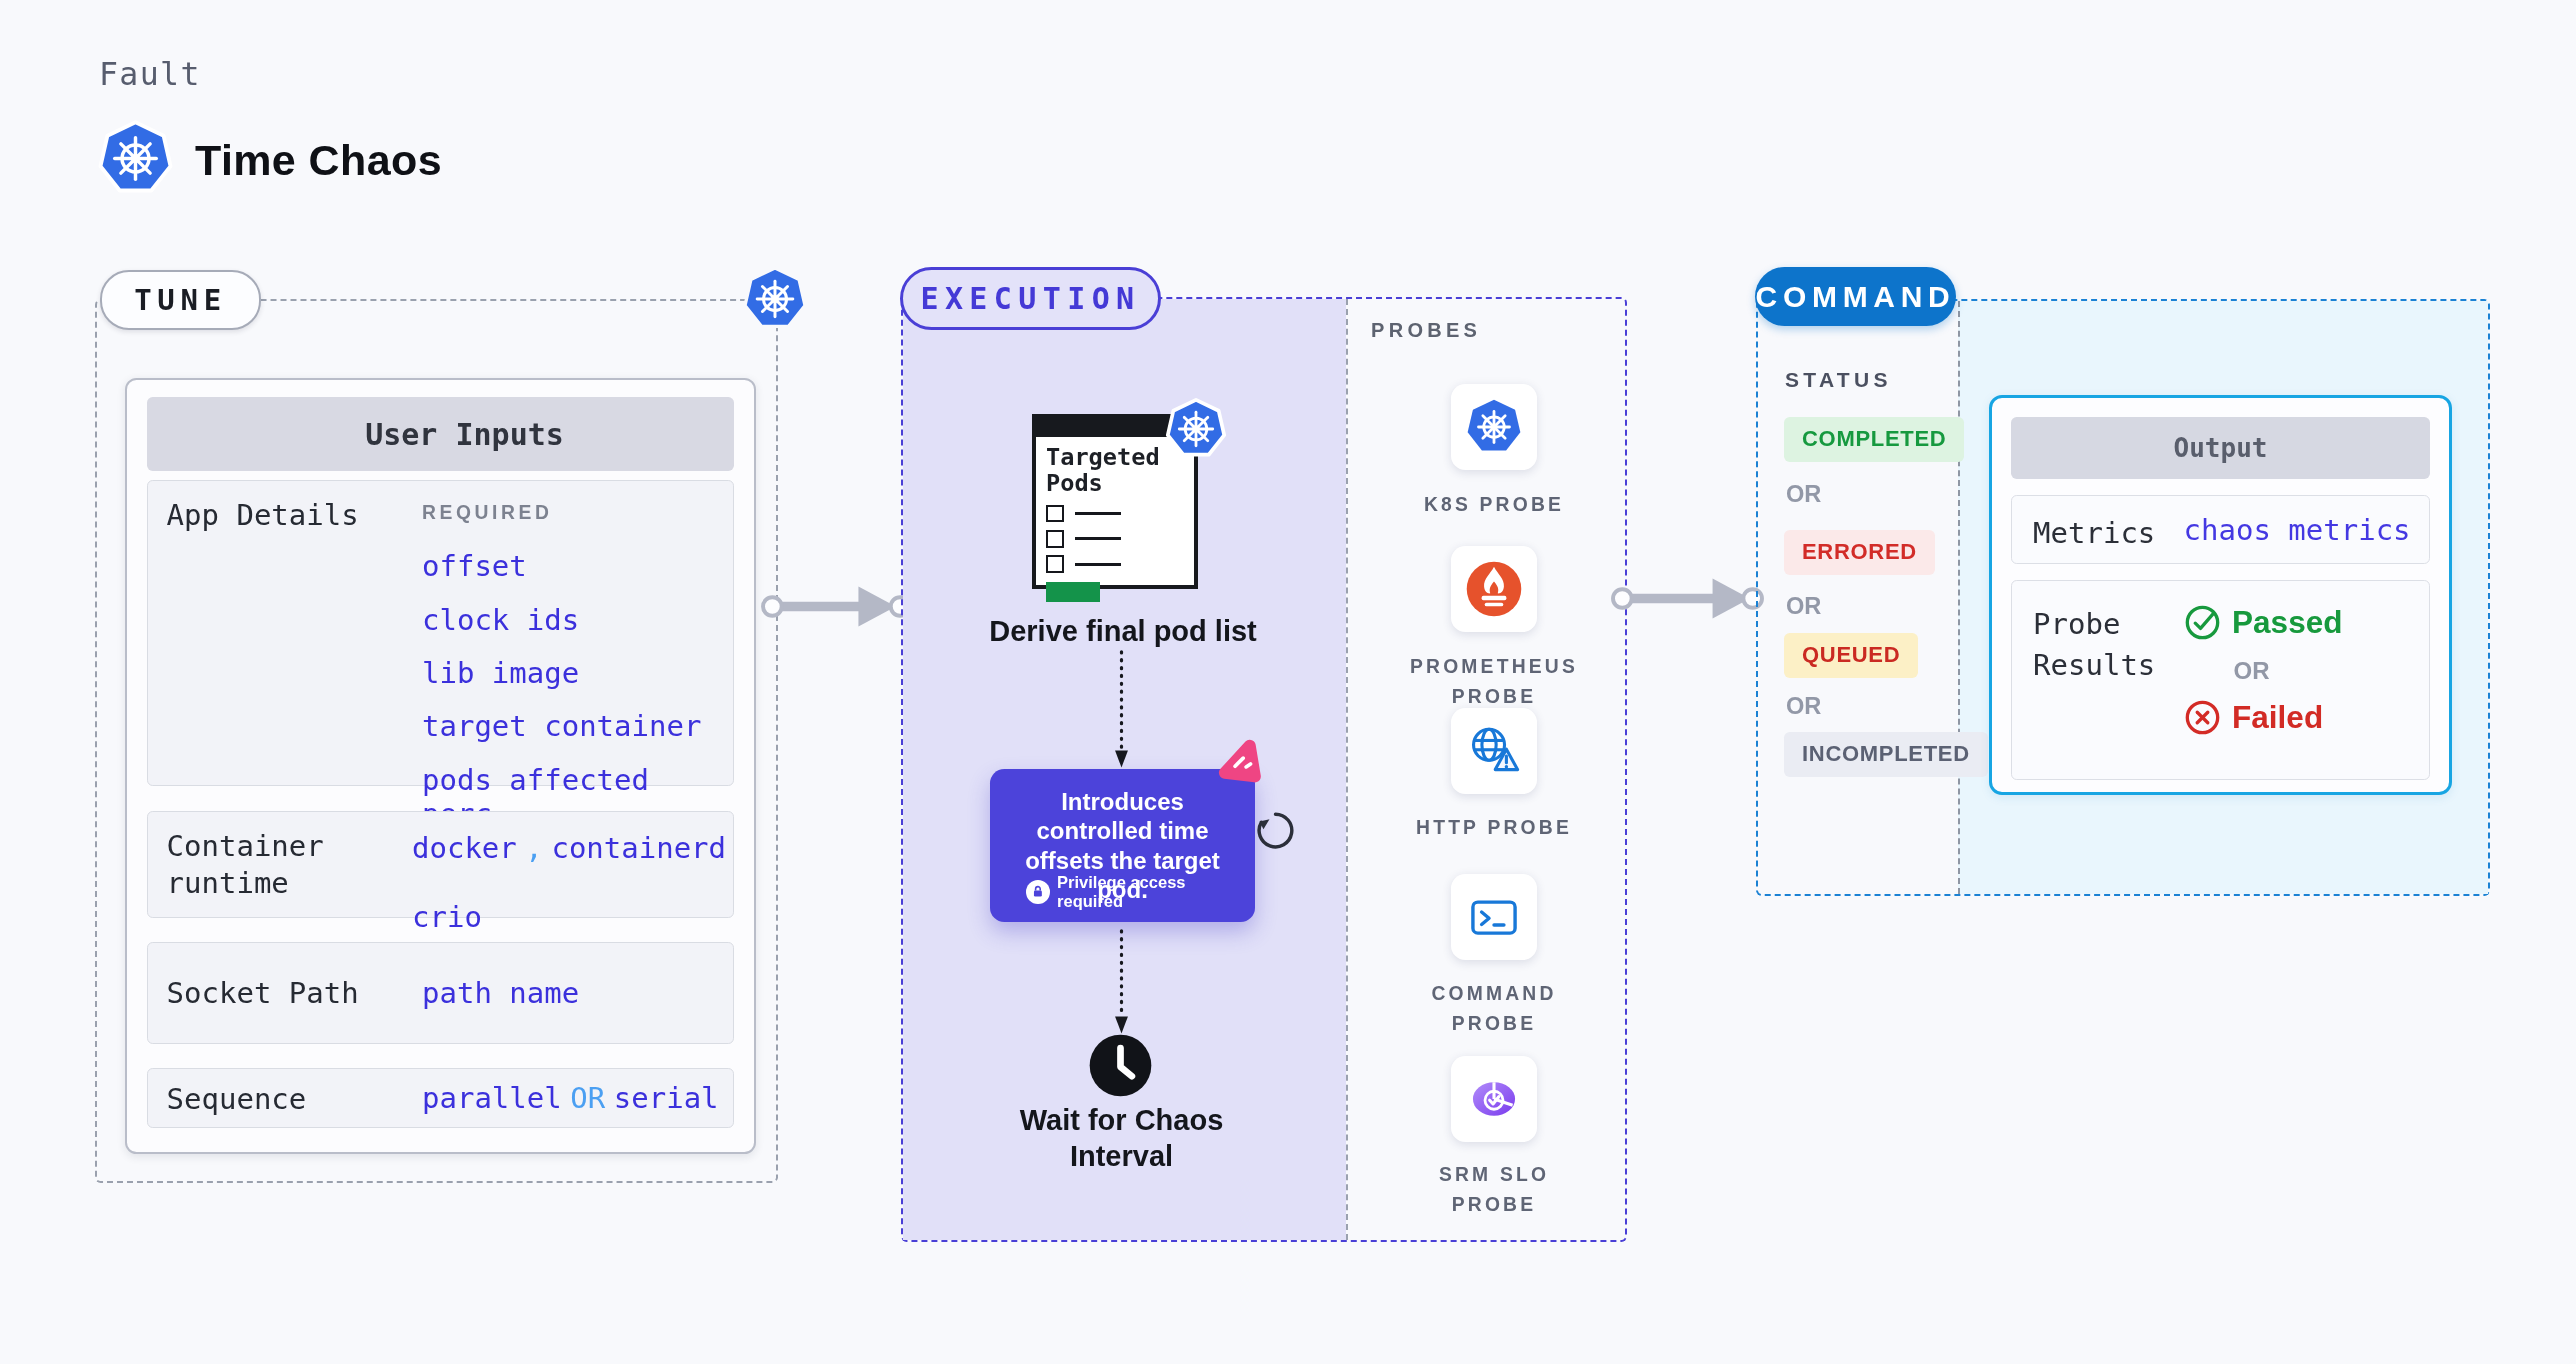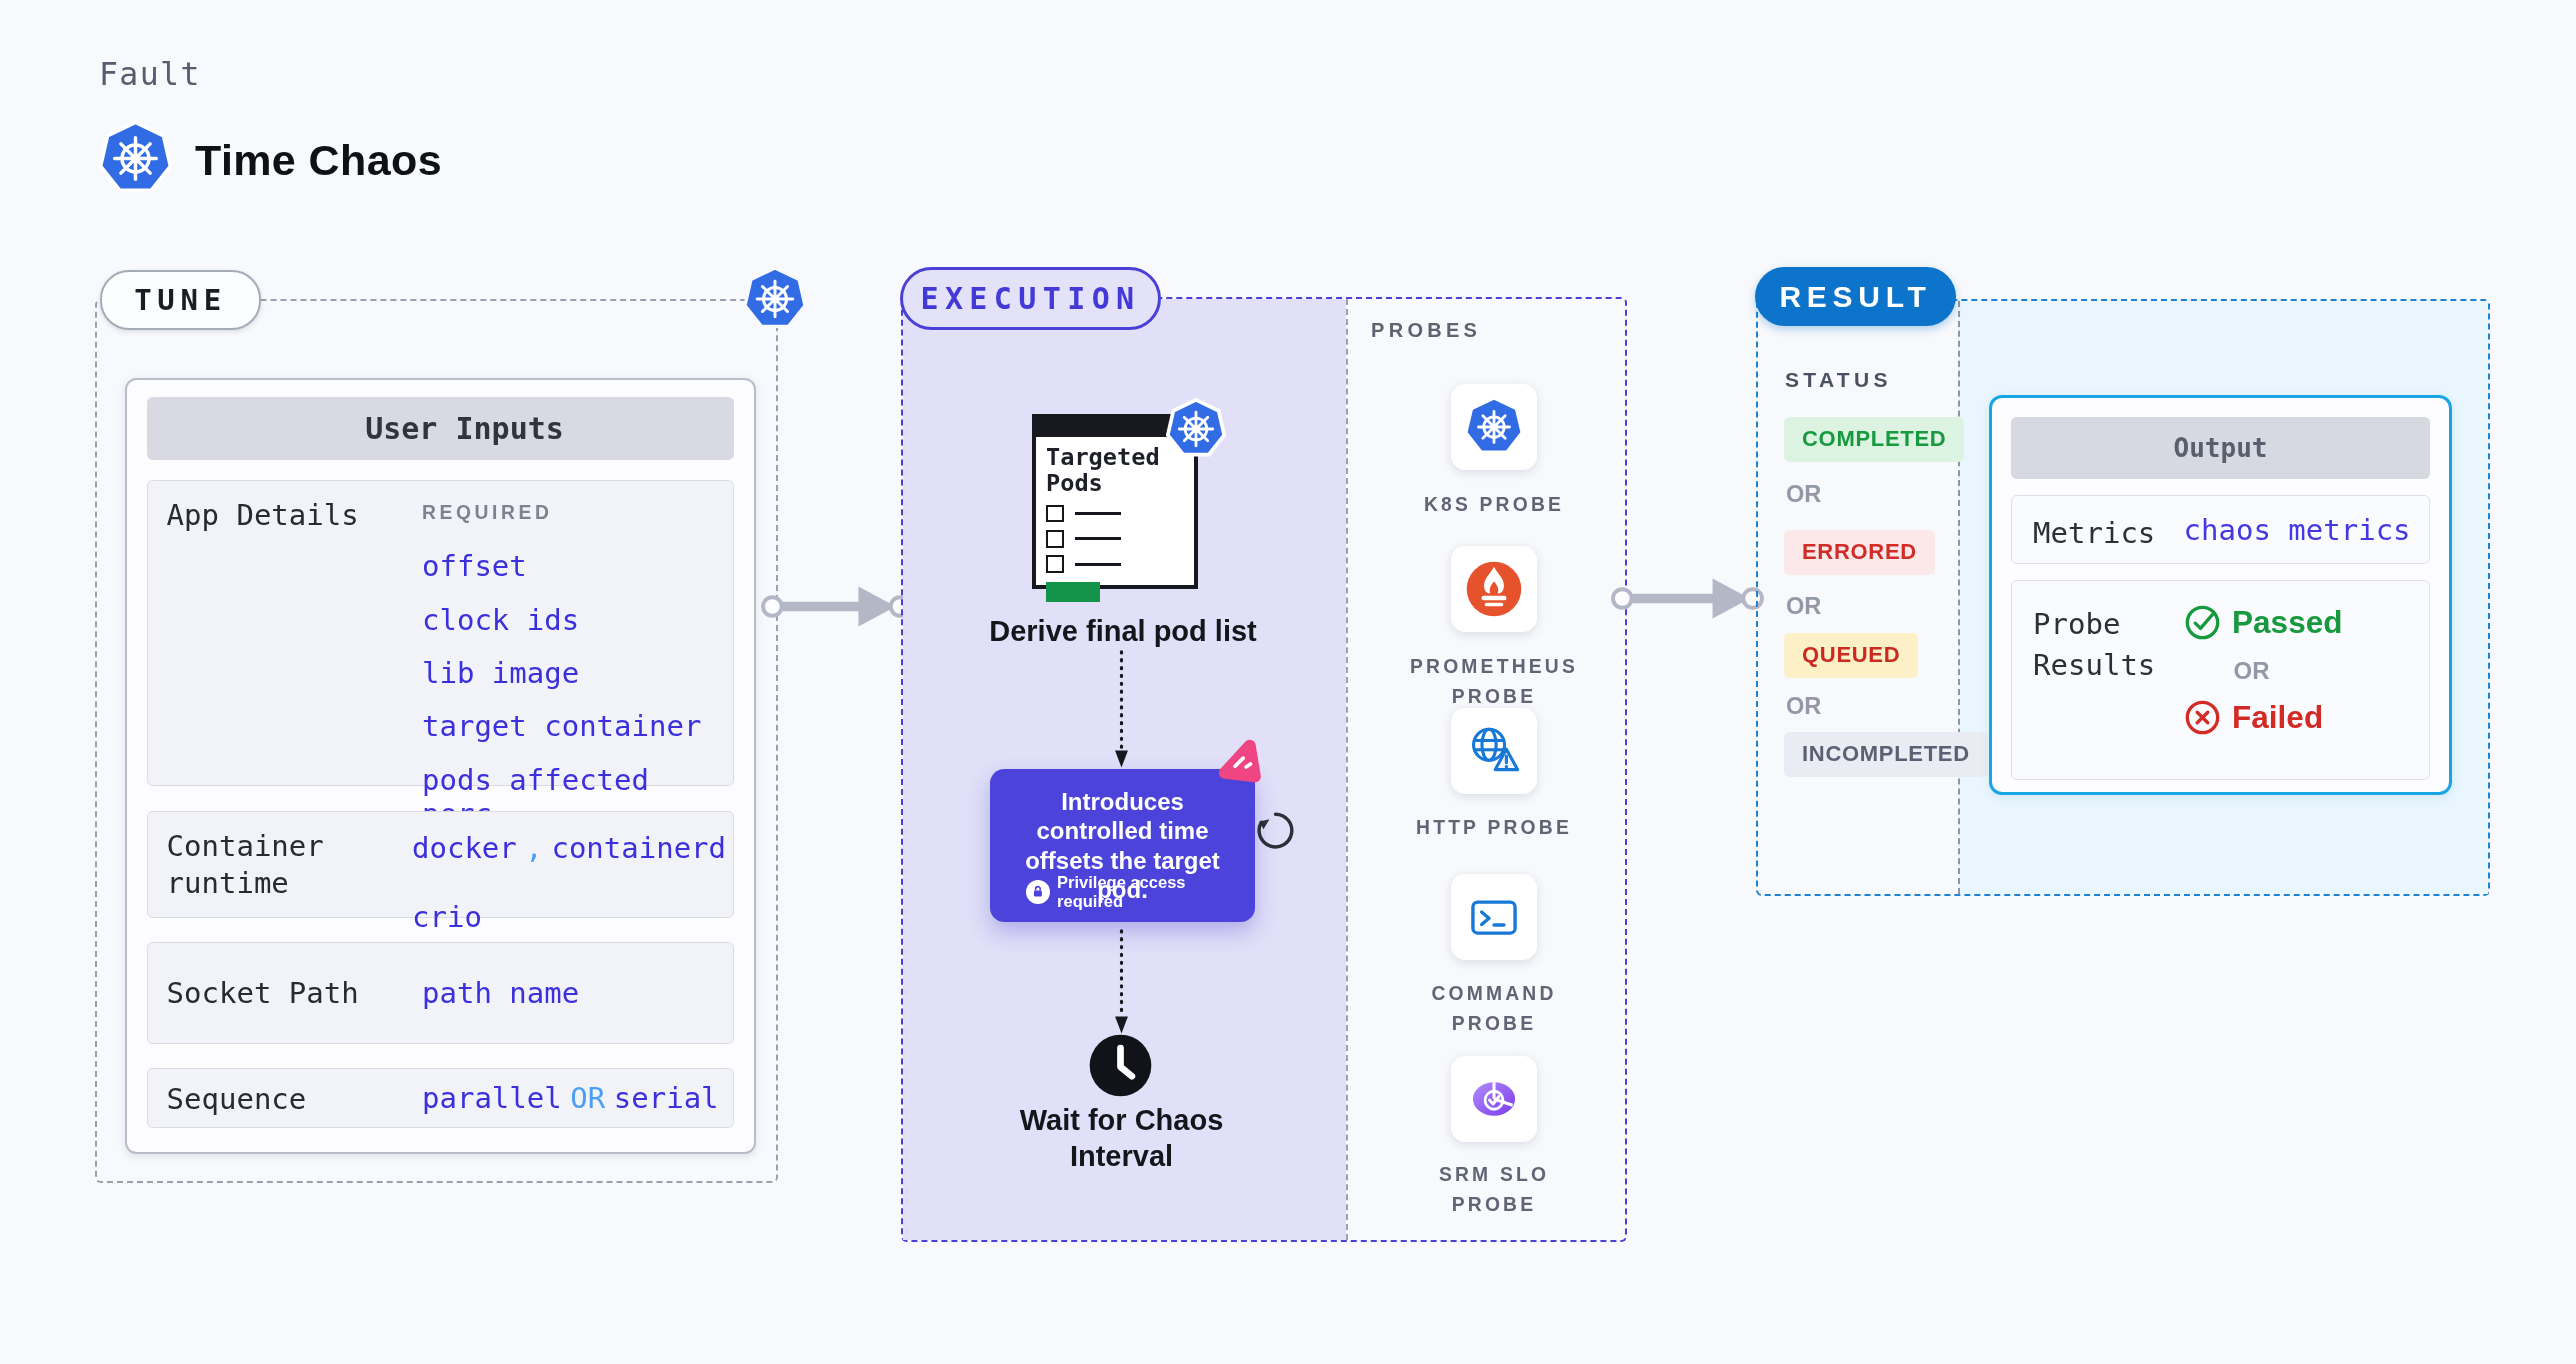--- a/index.html
+++ b/index.html
@@ -16,21 +16,21 @@
   
   .tune-box{left:95px;top:299px;width:679px;height:880px;border:2.1px dashed #9aa1ae;border-radius:5.7px;}
   .tune-badge{left:100px;top:270px;width:157px;height:56px;background:#fcfdff;border:2.1px solid #a6abb8;
               border-radius:29px;display:flex;align-items:center;justify-content:center;
               font-size:29px;font-weight:bold;letter-spacing:5.7px;color:#1a1d24;
               box-shadow:0 2.1px 5.7px rgba(30,35,60,.12);}
   .tune-k8s{left:742px;top:266px;width:66px;height:66px;}
 
   .ui-card{left:125px;top:378px;width:627px;height:772px;background:#fcfcfe;border:2.1px solid #b9bdc9;
            border-radius:11.5px;box-shadow:0 2.9px 8.6px rgba(30,35,60,.10);}
-  .ui-header{left:20px;right:20px;top:17px;height:63px;background:#d8d9e3;border-radius:5.7px;
+  .ui-header{left:20px;right:20px;top:17px;height:74px;background:#d8d9e3;border-radius:5.7px;
              display:flex;align-items:center;justify-content:center;font-size:30px;font-weight:bold;color:#30343e;padding-left:48px;}
   .ui-row{left:20px;right:20px;background:#f2f3f8;border:1.4px solid #d9dce3;border-radius:5.7px;}
   .row-app{top:100px;height:304px;}
   .row-cr{top:431px;height:105px;}
   .row-sp{top:562px;height:100px;}
   .row-seq{top:688px;height:58px;}
   .row-label{position:absolute;left:18.6px;top:15.8px;font-size:29px;color:#262a33;line-height:1.3;width:215px;}
   .row-values{position:absolute;left:274px;top:18.6px;display:flex;flex-direction:column;gap:19.3px;}
   .req-tag{font-size:19.3px;font-weight:700;letter-spacing:3.6px;color:#7d8290;margin:2.9px 0 5.7px 0;
            font-family:"Liberation Sans",sans-serif;}
@@ -361,21 +361,21 @@
     <line x1="32" y1="48" x2="148" y2="48" stroke="#b4b8c6" stroke-width="13"></line>
     <polygon points="146,20 198,48 146,76" fill="#b4b8c6"></polygon>
     <circle cx="20" cy="48" r="13" fill="#fdfdff" stroke="#b4b8c6" stroke-width="5.5"></circle>
     <circle cx="202" cy="48" r="13" fill="#fdfdff" stroke="#b4b8c6" stroke-width="5.5"></circle>
   </svg>
 
   <div class="abs result-box">
     <div class="result-fill"></div>
     <div class="result-divider"></div>
   </div>
-  <div class="abs result-badge">RESULT</div>
+  <div class="abs result-badge">COMMAND</div>
 
   <div class="abs status-label">STATUS</div>
   <div class="abs status-chip chip-completed">COMPLETED</div>
   <div class="abs status-or or-1">OR</div>
   <div class="abs status-chip chip-errored">ERRORED</div>
   <div class="abs status-or or-2">OR</div>
   <div class="abs status-chip chip-queued">QUEUED</div>
   <div class="abs status-or or-3">OR</div>
   <div class="abs status-chip chip-incompleted">INCOMPLETED</div>
 

